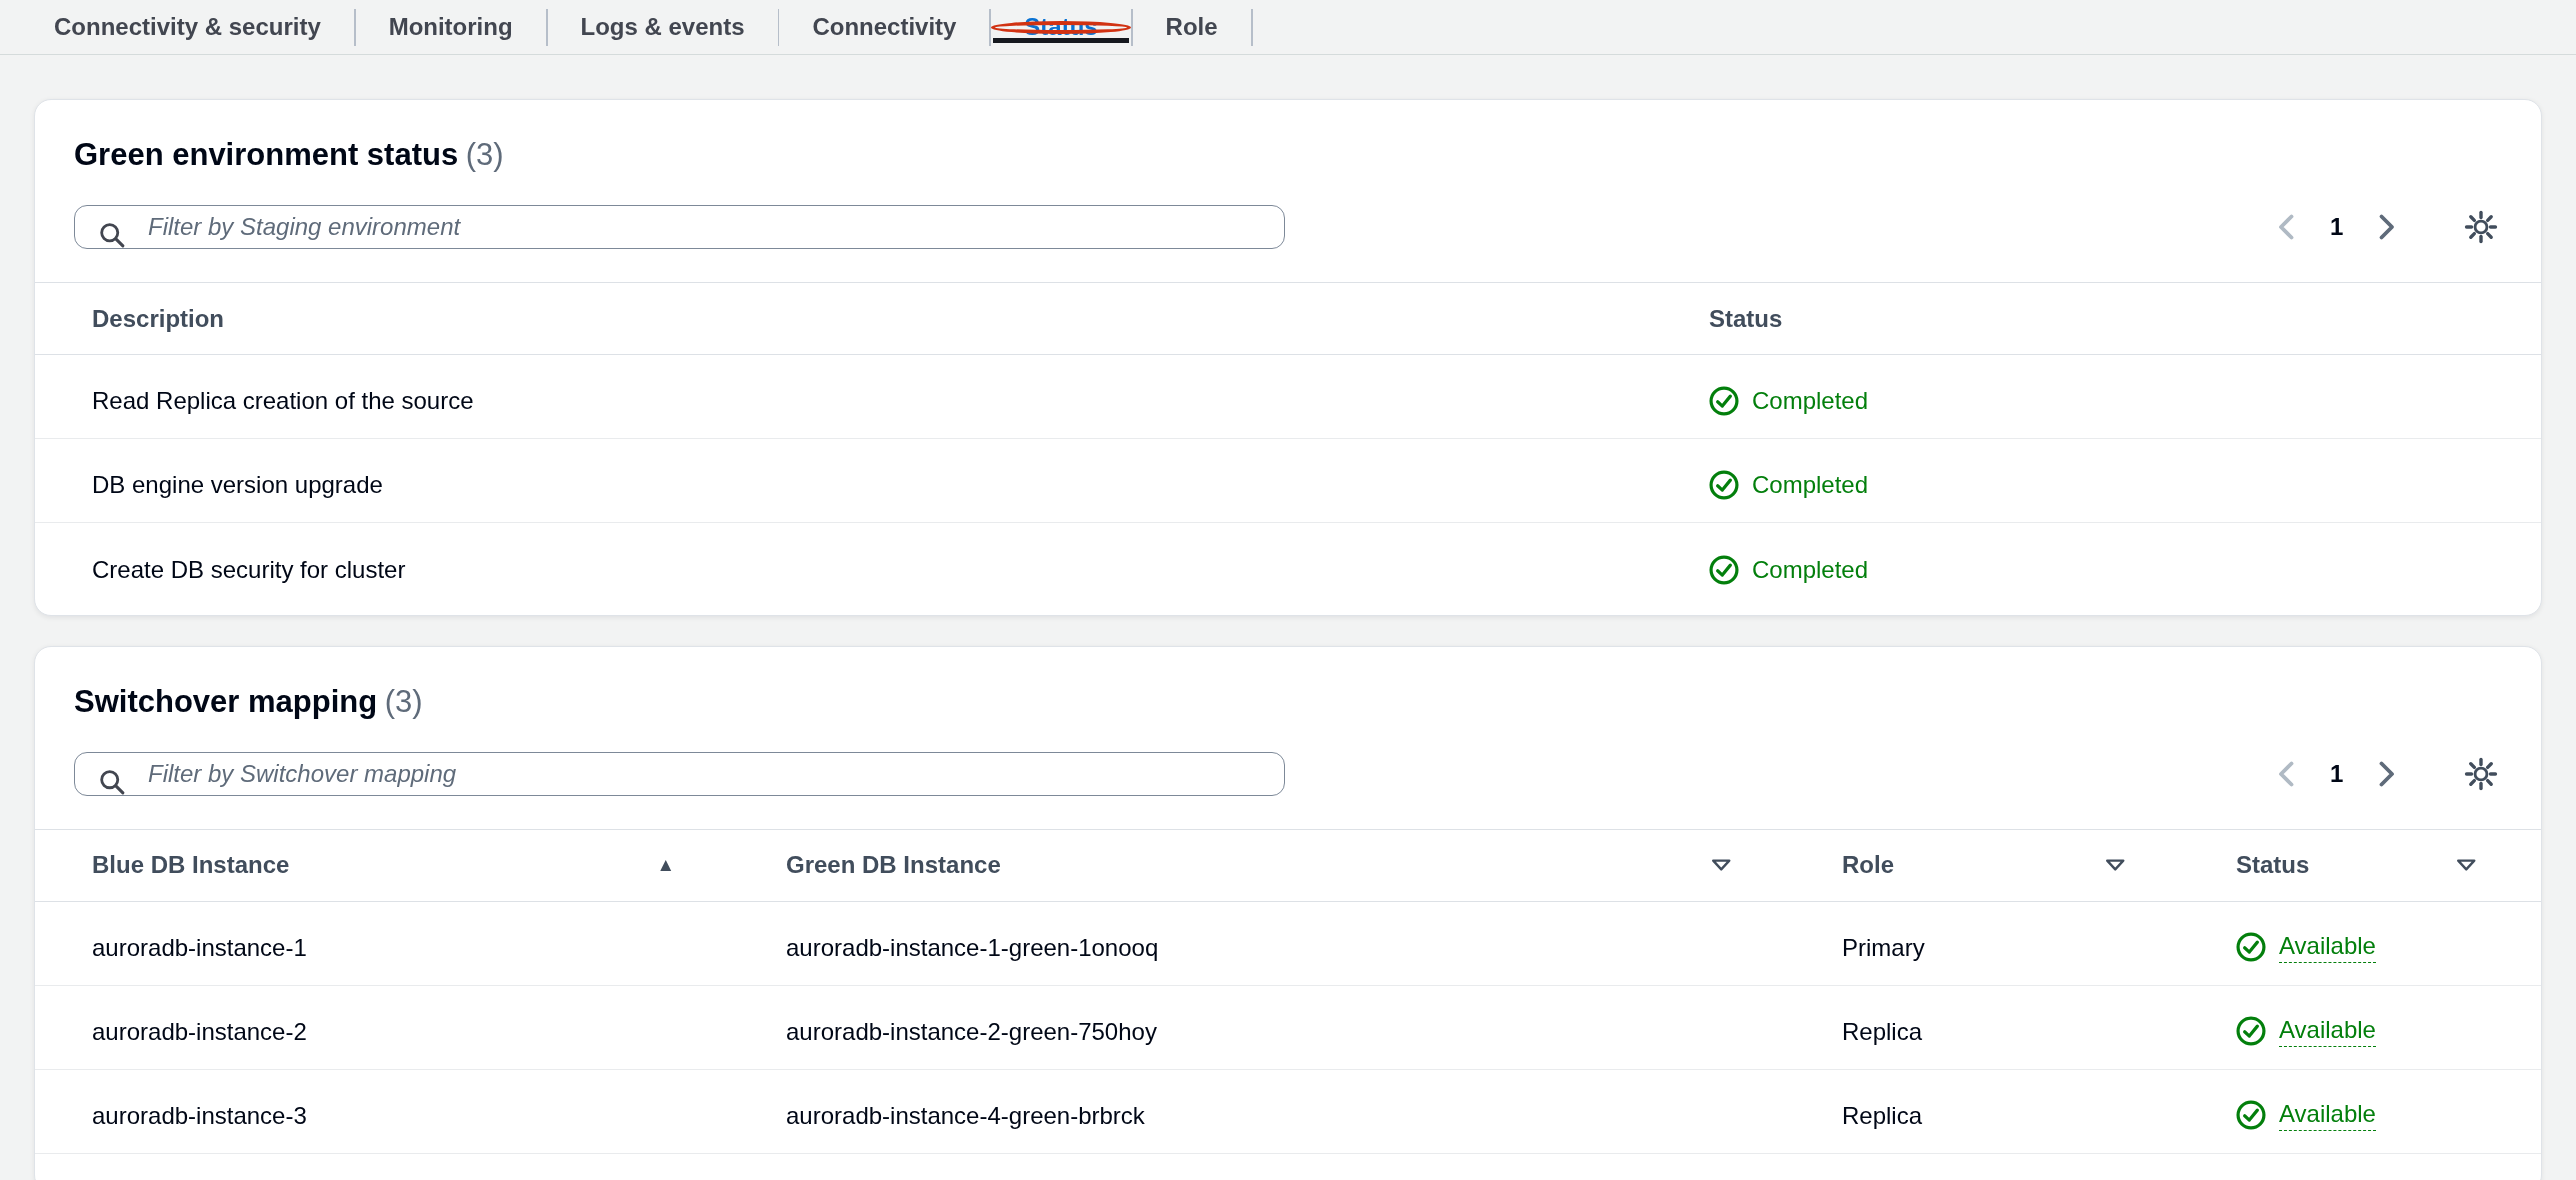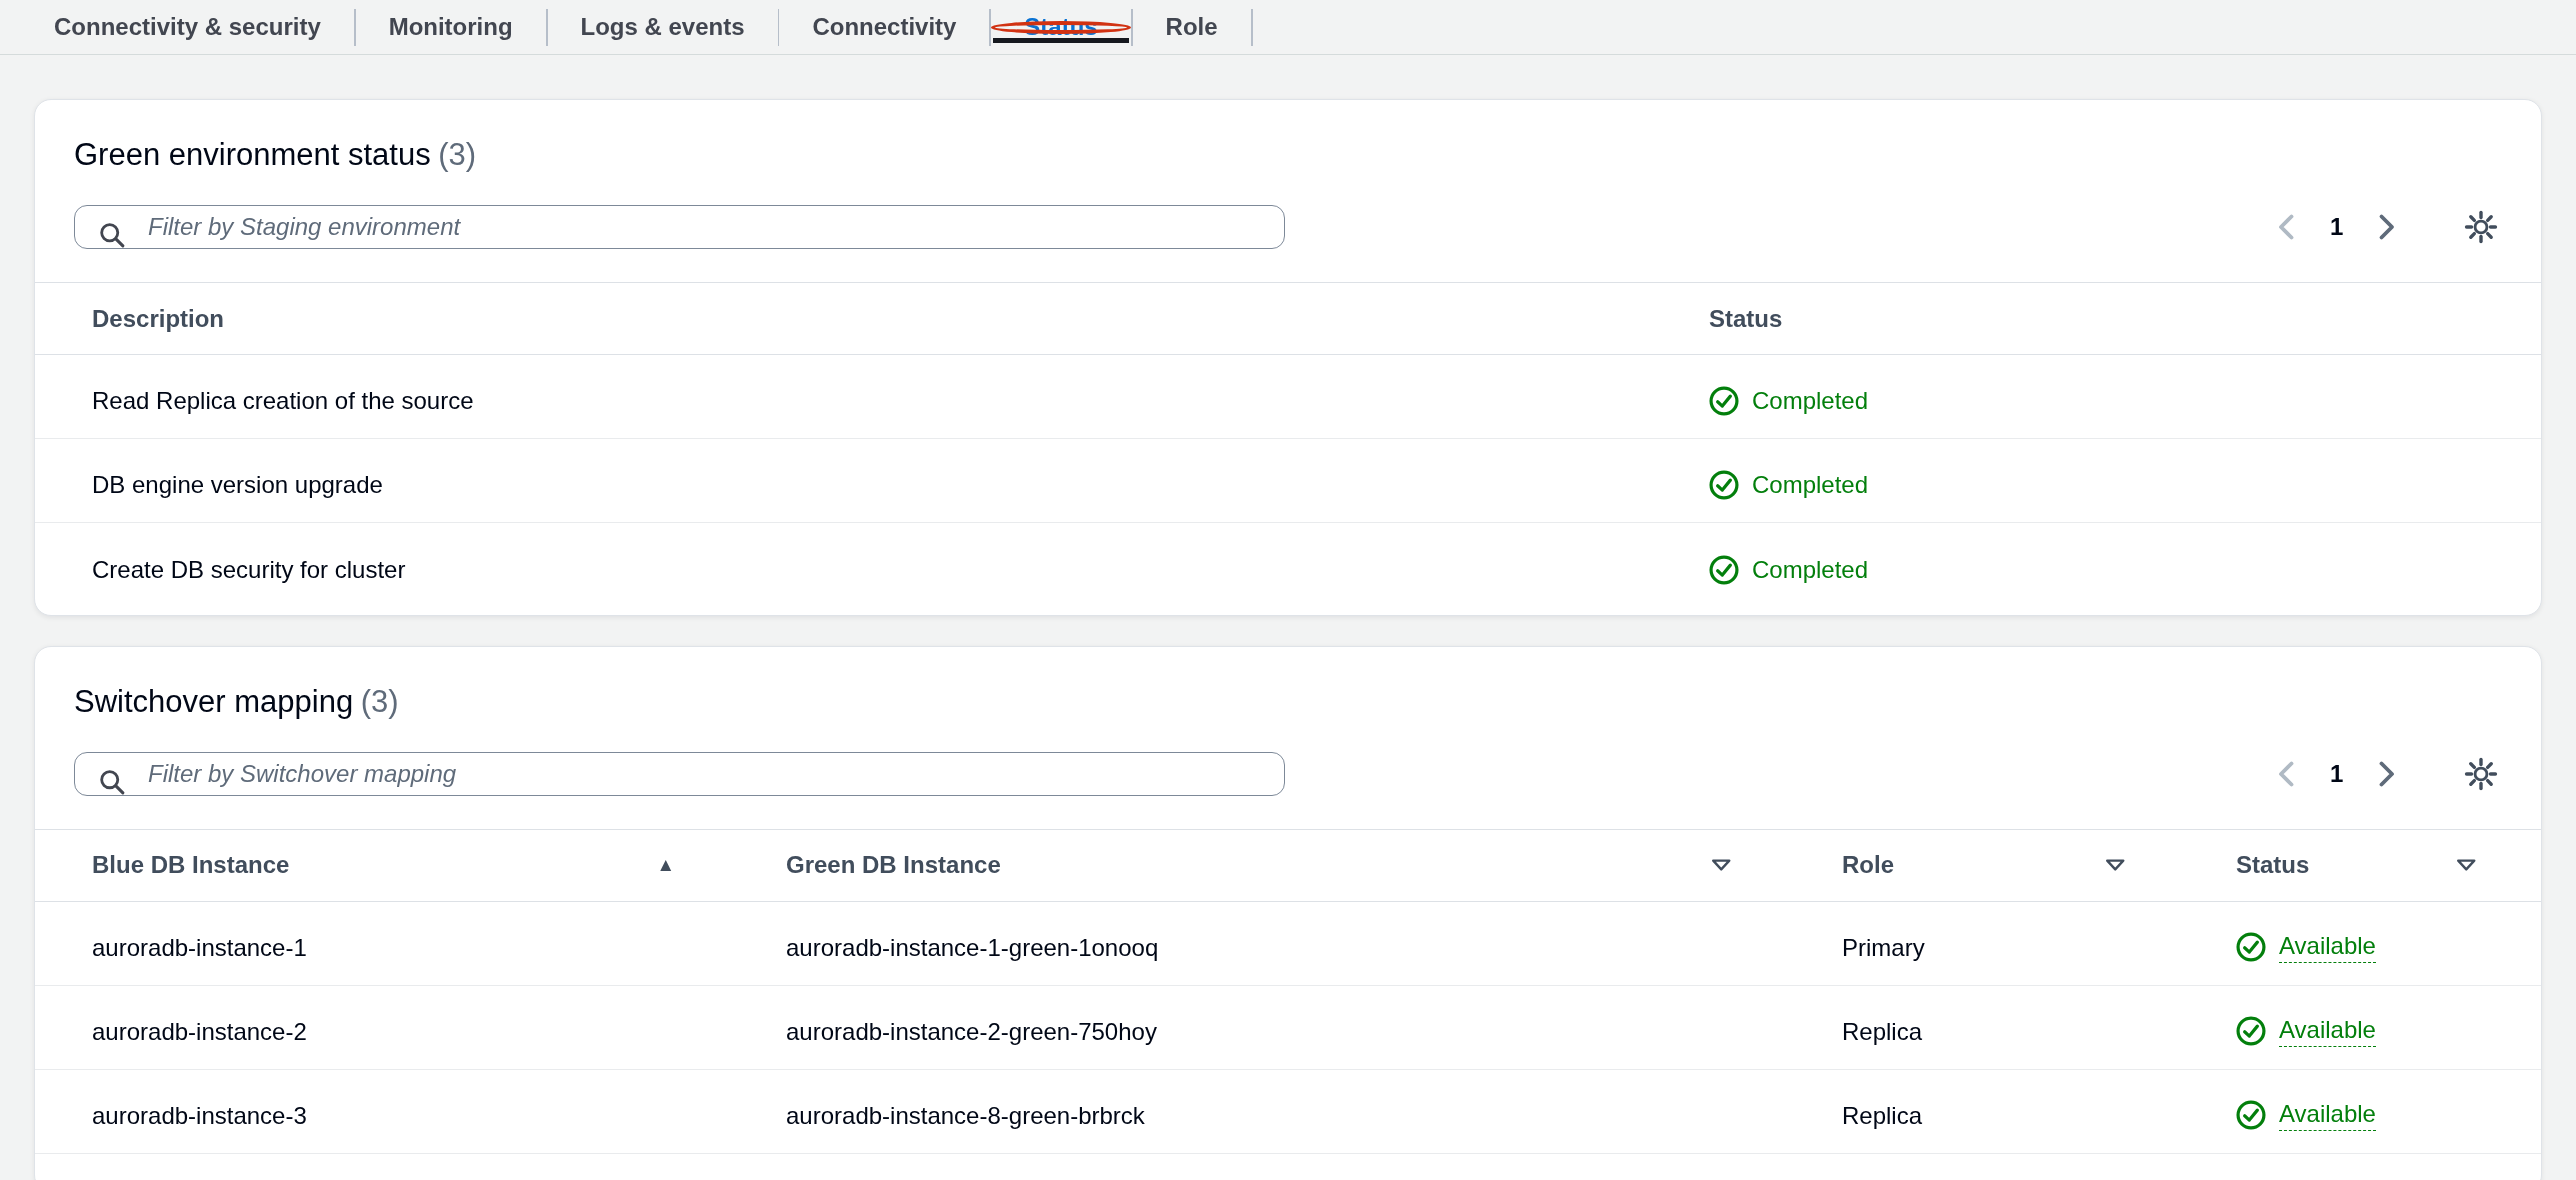--- a/index.html
+++ b/index.html
@@ -37,21 +37,21 @@
   .card {
     margin:0 34px; background:#ffffff;
     border:0.9px solid #dfe3e8; border-radius:17px;
     box-shadow:0 1.9px 5.6px rgba(0,7,22,0.07);
     overflow:hidden;
   }
   .card1 { margin-top:44px; padding-bottom:7.5px; }
   .card2 { margin-top:30px; padding-bottom:37px; }
 
   .card-head { padding:37px 39px 0; }
-  .card-title { font-size:31px; font-weight:400; color:#000716; display:inline;margin-top:34px; }
+  .card-title { font-size:31px; font-weight:700; color:#000716; display:inline;margin-top:34px; }
   .card-count { font-size:31px; font-weight:400; color:#5f6b7a; margin-left:7.5px; }
 
   .toolbar {
     display:flex; align-items:center; justify-content:space-between;
     padding:0 39px; margin-top:32px;
   }
   .search { position:relative; width:1211px; }
   .search input {
     width:100%; height:44px; background:#fff;
     border:1.9px solid #7d8998; border-radius:13px;
@@ -306,21 +306,21 @@
         <svg viewBox="0 0 16 16" width="30" height="30">
           <circle cx="8" cy="8" r="6.9" fill="none" stroke="#037f0c" stroke-width="1.7"></circle>
           <path d="M4.6 8.4 L7.1 10.7 L11.4 5.4" fill="none" stroke="#037f0c" stroke-width="1.7" stroke-linecap="round" stroke-linejoin="round"></path>
         </svg>
         <span class="status-link">Available</span>
       </div>
     </div>
 
     <div class="row body-row">
       <div class="cell">auroradb-instance-3</div>
-      <div class="cell">auroradb-instance-8-green-brbrck</div>
+      <div class="cell">auroradb-instance-4-green-brbrck</div>
       <div class="cell">Replica</div>
       <div class="cell status-cell">
         <svg viewBox="0 0 16 16" width="30" height="30">
           <circle cx="8" cy="8" r="6.9" fill="none" stroke="#037f0c" stroke-width="1.7"></circle>
           <path d="M4.6 8.4 L7.1 10.7 L11.4 5.4" fill="none" stroke="#037f0c" stroke-width="1.7" stroke-linecap="round" stroke-linejoin="round"></path>
         </svg>
         <span class="status-link">Available</span>
       </div>
     </div>
   </div>

